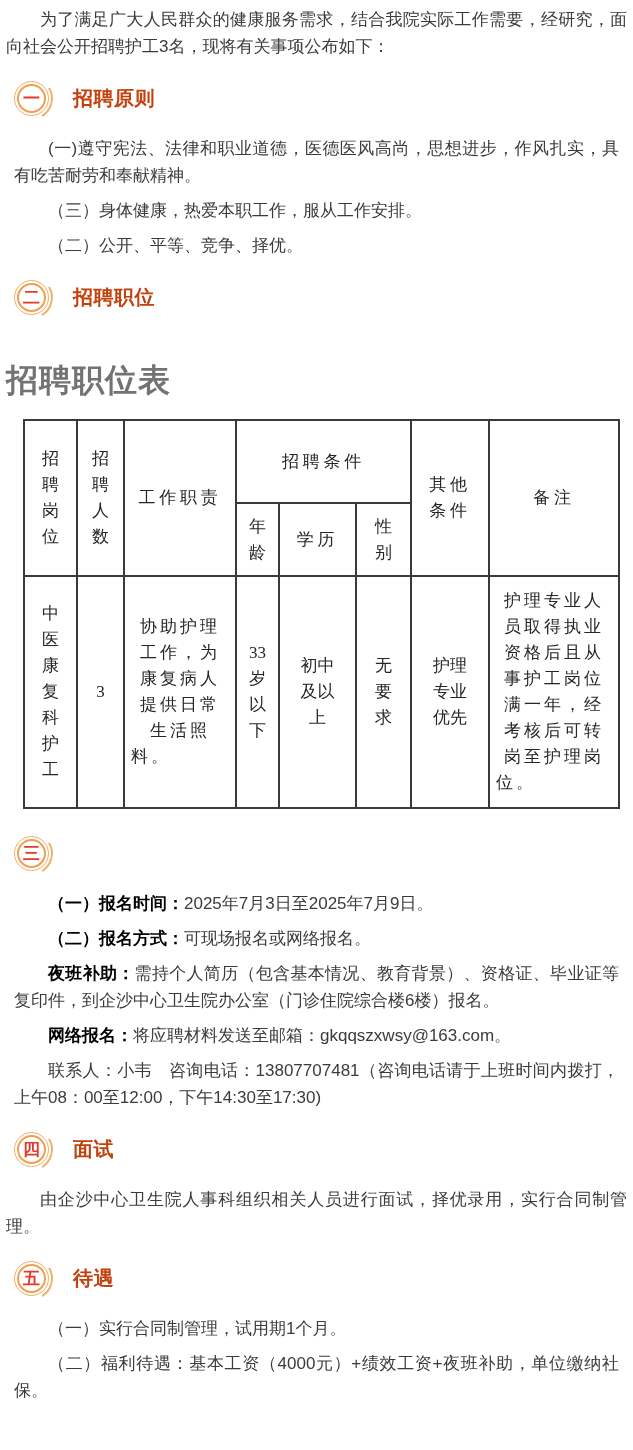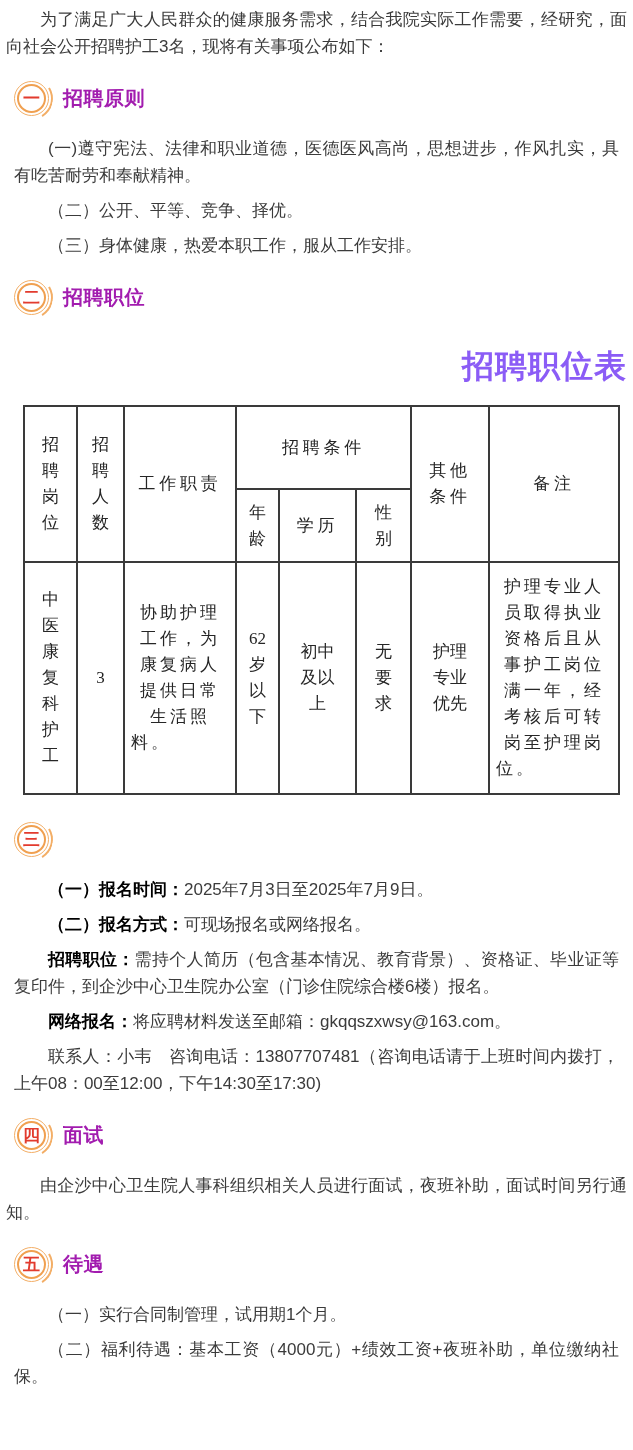--- a/index.html
+++ b/index.html
@@ -45,33 +45,33 @@
     border: 2px solid transparent;
     border-right-color: #f3ae66;
     border-radius: 50%;
     transform: rotate(14deg);
   }
   .badge-num {
     color: #e23b2e; font-weight: bold; font-size: 17px; font-style: normal;
     line-height: 1;
   }
   .section-title {
-    color: #a21caf; font-weight: bold; font-size: 20px;
-    margin-left: 17px; letter-spacing: 0.5px;
+    color: #c2410c; font-weight: bold; font-size: 20px;
+    margin-left: 27px; letter-spacing: 0.5px;
   }
 
   .para-group p { margin: 8px; }
 
   .table-title {
-    text-align: right;
+    text-align: left;
     font-size: 32px;
     font-weight: bold;
-    color: #8b5cf6;
+    color: #737373;
     letter-spacing: 1px;
-    margin: 26px 0 16px 0;
+    margin: 40px 0 16px 0;
   }
 
   table.job-table {
     border-collapse: collapse;
     table-layout: fixed;
     width: 595px;
     margin: 0 0 0 17px;
     font-family: "Liberation Serif", "DejaVu Serif", serif;
     color: #262626;
   }
@@ -116,22 +116,22 @@
   <p class="body-text indent">为了满足广大人民群众的健康服务需求，结合我院实际工作需要，经研究，面向社会公开招聘护工3名，现将有关事项公布如下：</p>
 
   <div class="section-header">
     <span class="ring">
         <i class="badge-num">一</i>
       </span>
     <span class="section-title">招聘原则</span>
   </div>
   <div class="para-group">
     <p class="body-text indent">(一)遵守宪法、法律和职业道德，医德医风高尚，思想进步，作风扎实，具有吃苦耐劳和奉献精神。</p>
+    <p class="body-text indent">（三）身体健康，热爱本职工作，服从工作安排。</p>
     <p class="body-text indent">（二）公开、平等、竞争、择优。</p>
-    <p class="body-text indent">（三）身体健康，热爱本职工作，服从工作安排。</p>
   </div>
 
   <div class="section-header">
     <span class="ring">
         <i class="badge-num">二</i>
       </span>
     <span class="section-title">招聘职位</span>
   </div>
 
   <h2 class="table-title">招聘职位表</h2>
@@ -173,21 +173,21 @@
     <tr class="jt-body">
       <td class="pre">中
 医
 康
 复
 科
 护
 工</td>
       <td>3</td>
       <td class="cell-justify">协助护理工作，为康复病人提供日常生活照料。</td>
-      <td class="pre">62
+      <td class="pre">33
 岁
 以
 下</td>
       <td class="pre">初中
 及以
 上</td>
       <td class="pre">无
 要
 求</td>
       <td class="pre">护理
@@ -199,32 +199,32 @@
     </table>
 
   <div class="section-header" style="margin-top:22px">
     <span class="ring">
         <i class="badge-num">三</i>
       </span>
   </div>
   <div class="para-group">
     <p class="body-text indent"><b class="lbl">（一）报名时间：</b><span>2025年7月3日至2025年7月9日。</span></p>
     <p class="body-text indent"><b class="lbl">（二）报名方式：</b><span>可现场报名或网络报名。</span></p>
-    <p class="body-text indent"><b class="lbl">招聘职位：</b><span>需持个人简历（包含基本情况、教育背景）、资格证、毕业证等复印件，到企沙中心卫生院办公室（门诊住院综合楼6楼）报名。</span></p>
+    <p class="body-text indent"><b class="lbl">夜班补助：</b><span>需持个人简历（包含基本情况、教育背景）、资格证、毕业证等复印件，到企沙中心卫生院办公室（门诊住院综合楼6楼）报名。</span></p>
     <p class="body-text indent"><b class="lbl">网络报名：</b><span>将应聘材料发送至邮箱：gkqqszxwsy@163.com。</span></p>
     <p class="body-text indent"><span>联系人：小韦　咨询电话：13807707481（咨询电话请于上班时间内拨打，上午08：00至12:00，下午14:30至17:30)</span></p>
   </div>
 
   <div class="section-header">
     <span class="ring">
         <i class="badge-num">四</i>
       </span>
     <span class="section-title">面试</span>
   </div>
-  <p class="body-text indent">由企沙中心卫生院人事科组织相关人员进行面试，夜班补助，面试时间另行通知。</p>
+  <p class="body-text indent">由企沙中心卫生院人事科组织相关人员进行面试，择优录用，实行合同制管理。</p>
 
   <div class="section-header">
     <span class="ring">
         <i class="badge-num">五</i>
       </span>
     <span class="section-title">待遇</span>
   </div>
   <div class="para-group">
     <p class="body-text indent">（一）实行合同制管理，试用期1个月。</p>
     <p class="body-text indent">（二）福利待遇：基本工资（4000元）+绩效工资+夜班补助，单位缴纳社保。</p>

